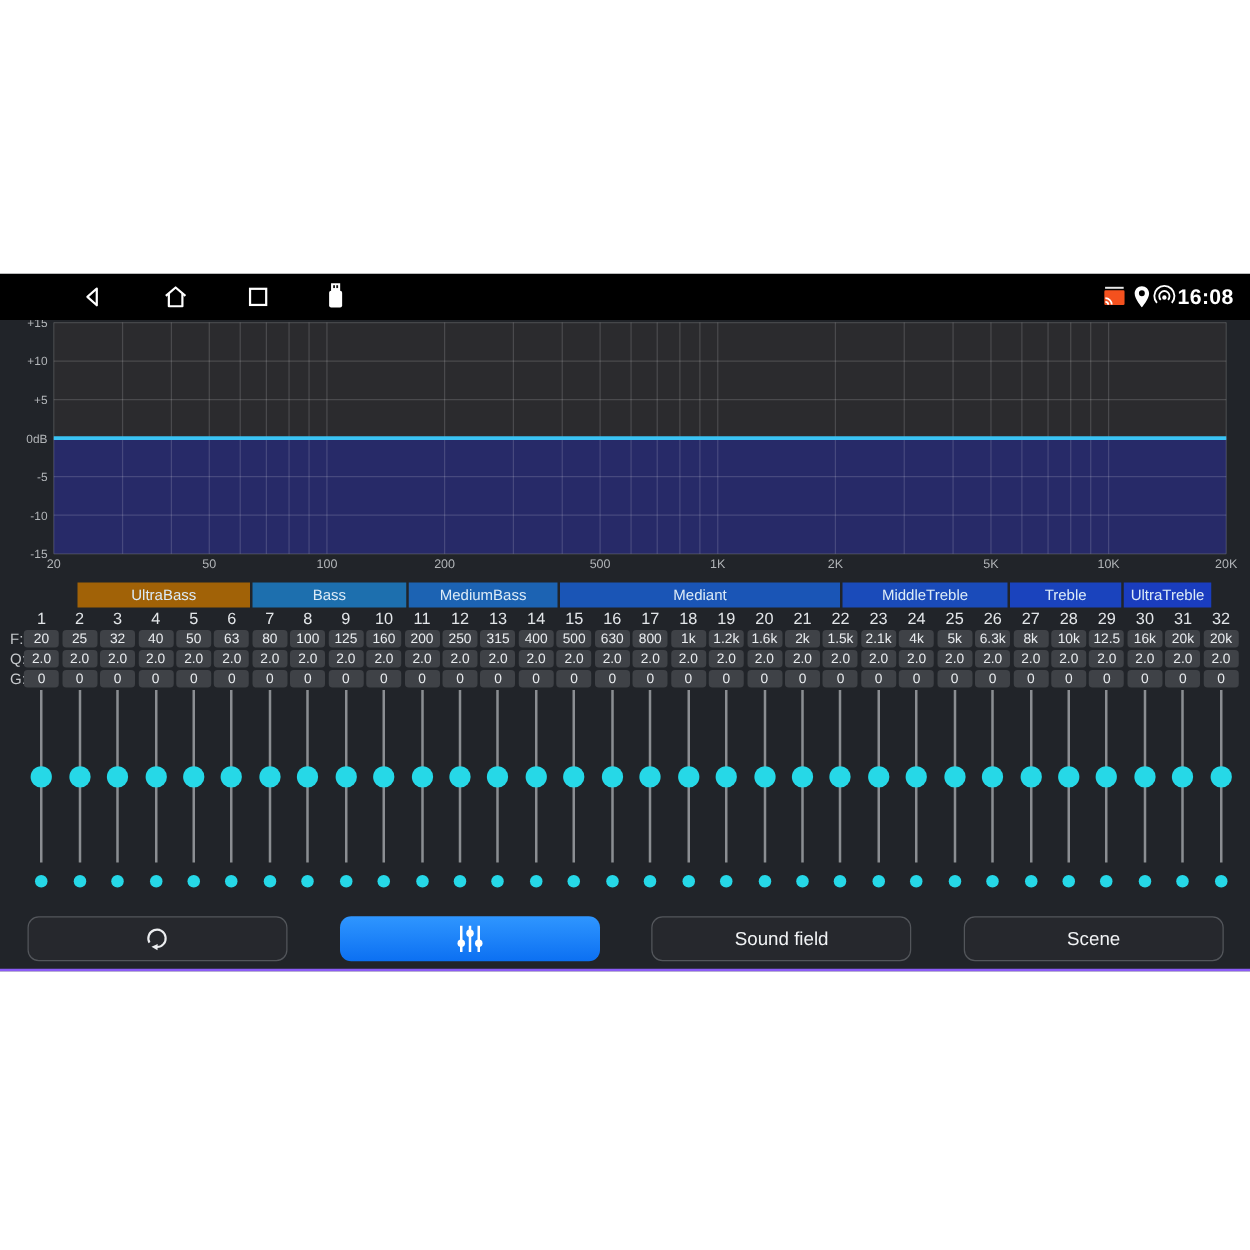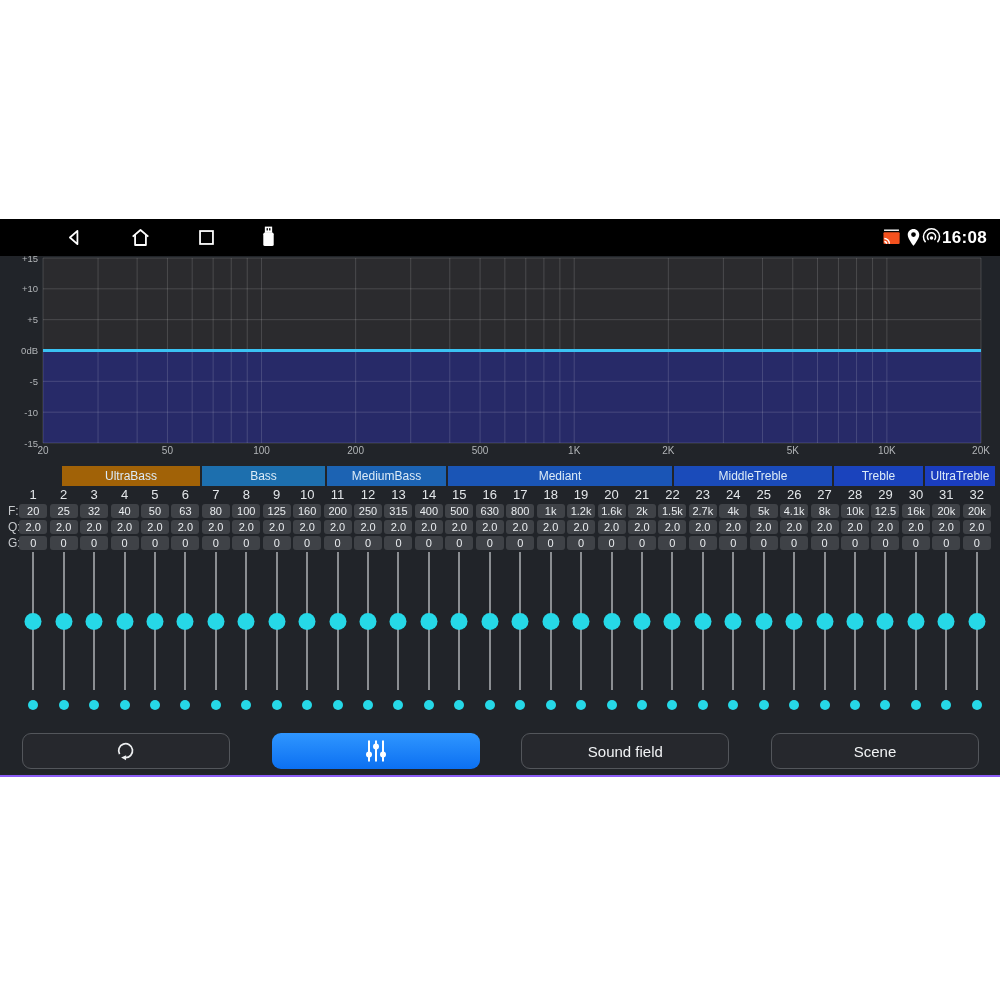--- a/index.html
+++ b/index.html
@@ -157,21 +157,21 @@
         <text x="981" y="198" text-anchor="middle" font-size="10" fill="#b2b5b8">20K</text>
         <line x1="43" x2="981" y1="94.5" y2="94.5" stroke="#3ac2f3" stroke-width="3"></line>
       </svg>
   </div>
 
   <div class="band-bar">
       <div class="band-seg" style="width: 138px; background: #a16207;">UltraBass</div>
       <div class="band-seg" style="width: 123px; background: rgb(29, 111, 174);">Bass</div>
       <div class="band-seg" style="width: 119px; background: rgb(28, 99, 179);">MediumBass</div>
       <div class="band-seg" style="width: 224px; background: rgb(26, 85, 182);">Mediant</div>
-      <div class="band-seg" style="width: 158px; background: rgb(26, 75, 186);">MiddleTreble</div>
+      <div class="band-seg" style="width: 132px; background: rgb(26, 75, 186);">MiddleTreble</div>
       <div class="band-seg" style="width: 89px; background: rgb(26, 67, 189);">Treble</div>
       <div class="band-seg" style="width: 70px; background: rgb(26, 61, 191);">UltraTreble</div>
     </div>
 
   <div class="grid32" style="top:268px;height:16px" id="numbersRow">
       <div class="num-cell">1</div>
       <div class="num-cell">2</div>
       <div class="num-cell">3</div>
       <div class="num-cell">4</div>
       <div class="num-cell">5</div>
@@ -221,24 +221,24 @@
       <div class="chip">315</div>
       <div class="chip">400</div>
       <div class="chip">500</div>
       <div class="chip">630</div>
       <div class="chip">800</div>
       <div class="chip">1k</div>
       <div class="chip">1.2k</div>
       <div class="chip">1.6k</div>
       <div class="chip">2k</div>
       <div class="chip">1.5k</div>
-      <div class="chip">2.7k</div>
+      <div class="chip">2.1k</div>
       <div class="chip">4k</div>
       <div class="chip">5k</div>
-      <div class="chip">4.1k</div>
+      <div class="chip">6.3k</div>
       <div class="chip">8k</div>
       <div class="chip">10k</div>
       <div class="chip">12.5</div>
       <div class="chip">16k</div>
       <div class="chip">20k</div>
       <div class="chip">20k</div>
     </div>
 
   <span class="row-label" style="top:300px">Q:</span>
   <div class="grid32" style="top:301px;height:16px" id="qRow">

